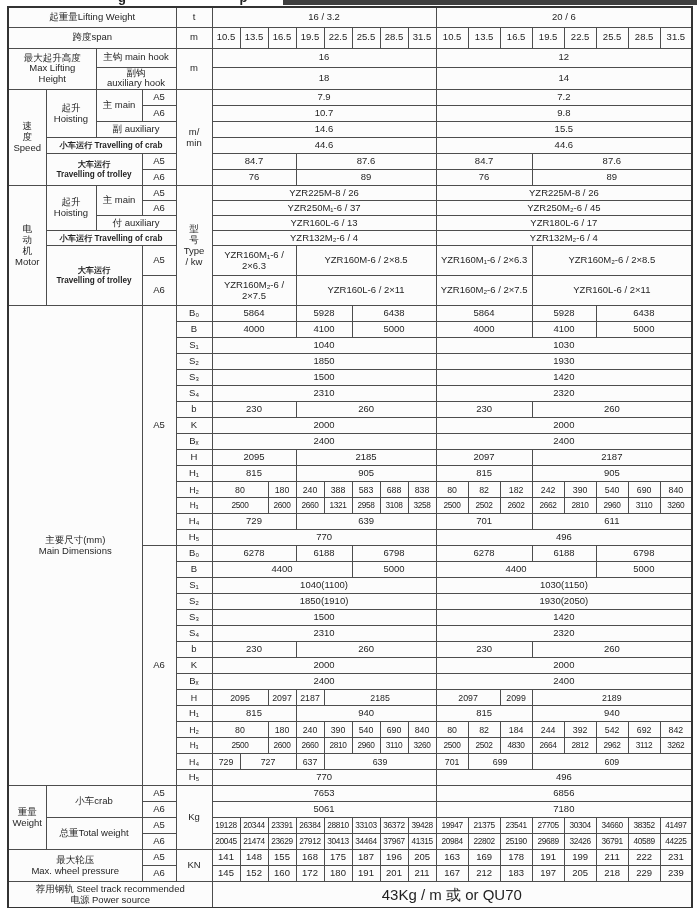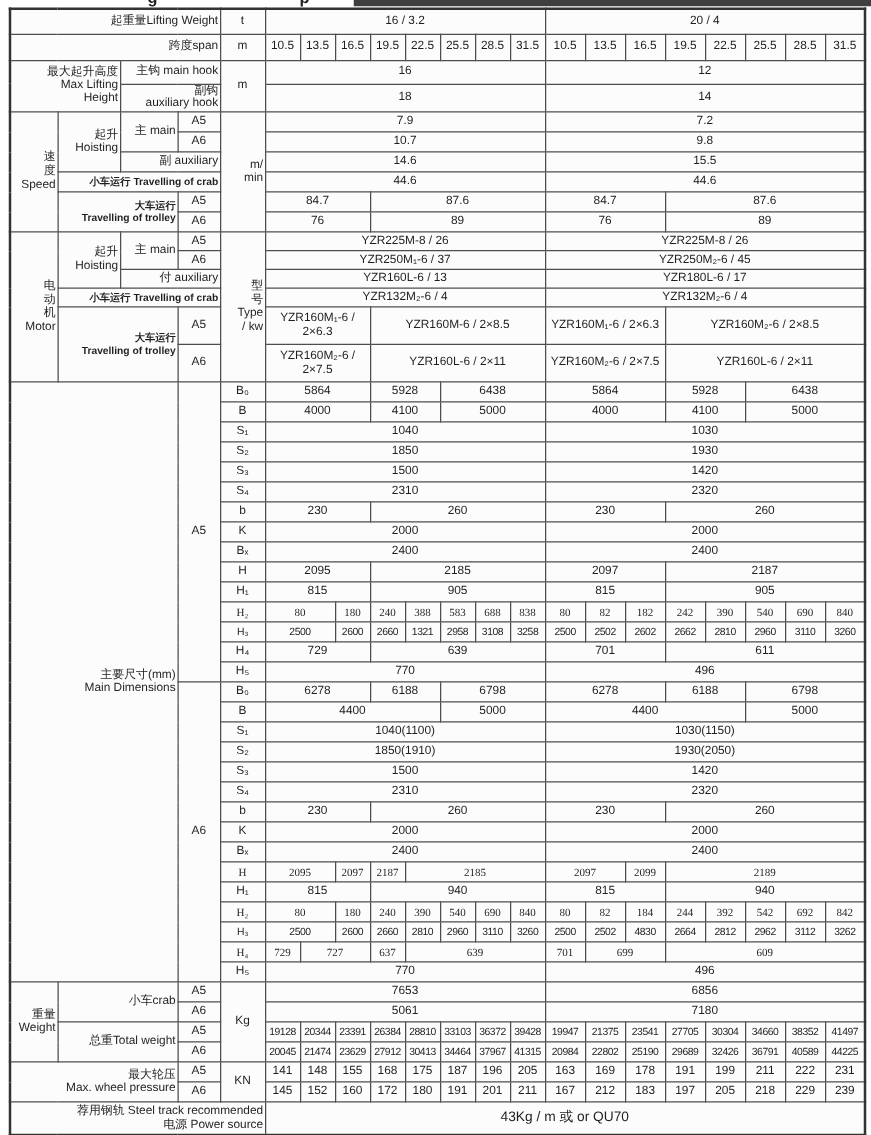--- a/index.html
+++ b/index.html
@@ -15,27 +15,27 @@
     position:absolute;top:6px;left:7px;width:684px;
     border-collapse:collapse;table-layout:fixed;
     border:2px solid #333;background:#fcfcfc;
   }
   td{
     border:1px solid #4d4d4d;
     text-align:center;vertical-align:middle;
     padding:0 1px;overflow:hidden;
     font-size:9.5px;line-height:1.15;
   }
-  .lbl{white-space:pre-line;text-align:right;}
+  .lbl{white-space:pre-line;}
   .sm{font-size:8.2px;font-weight:bold;}
   tr.h20{height:20px} tr.h21{height:21px} tr.h19{height:19px}
   tr.h16{height:16px} tr.h15{height:15px} tr.h30{height:30px}
   tr.h26{height:26px}
   tr.fs8 > td{font-size:8.3px;letter-spacing:-0.35px;}
-  tr.fs9 > td{font-size:8.8px;font-family:Liberation Serif, serif;}
+  tr.fs9 > td{font-size:8.8px;}
 </style>
 </head>
 <body>
 
 <div class="topbar"></div>
 <div class="titleclip">
   <span>g p</span>
 </div>
 
 <table class="spec">
@@ -61,21 +61,21 @@
       <col style="width:32px">
       <col style="width:32px">
       <col style="width:32px">
   </colgroup>
 
   <tbody>
       <tr class="h20">
     <td colspan="4" class="lbl">起重量Lifting Weight</td>
     <td>t</td>
   <td colspan="8">16 / 3.2</td>
-        <td colspan="8">20 / 4</td>
+        <td colspan="8">20 / 6</td>
       </tr>
 
   <tr class="h21">
     <td colspan="4" class="lbl">跨度span</td>
     <td>m</td>
   <td>10.5</td>
         <td>13.5</td>
         <td>16.5</td>
         <td>19.5</td>
         <td>22.5</td>
@@ -537,16 +537,16 @@
         <td>197</td>
         <td>205</td>
         <td>218</td>
         <td>229</td>
         <td>239</td>
       </tr>
 
   <tr class="h26">
     <td colspan="5" class="lbl">荐用钢轨 Steel track recommended
 电源 Power source</td>
-    <td colspan="16" style="font-size:11px;">43Kg / m 或 or QU70</td>
+    <td colspan="16" style="font-size:15px;">43Kg / m 或 or QU70</td>
   </tr>
 </tbody>
   </table>
 
 </body></html>

